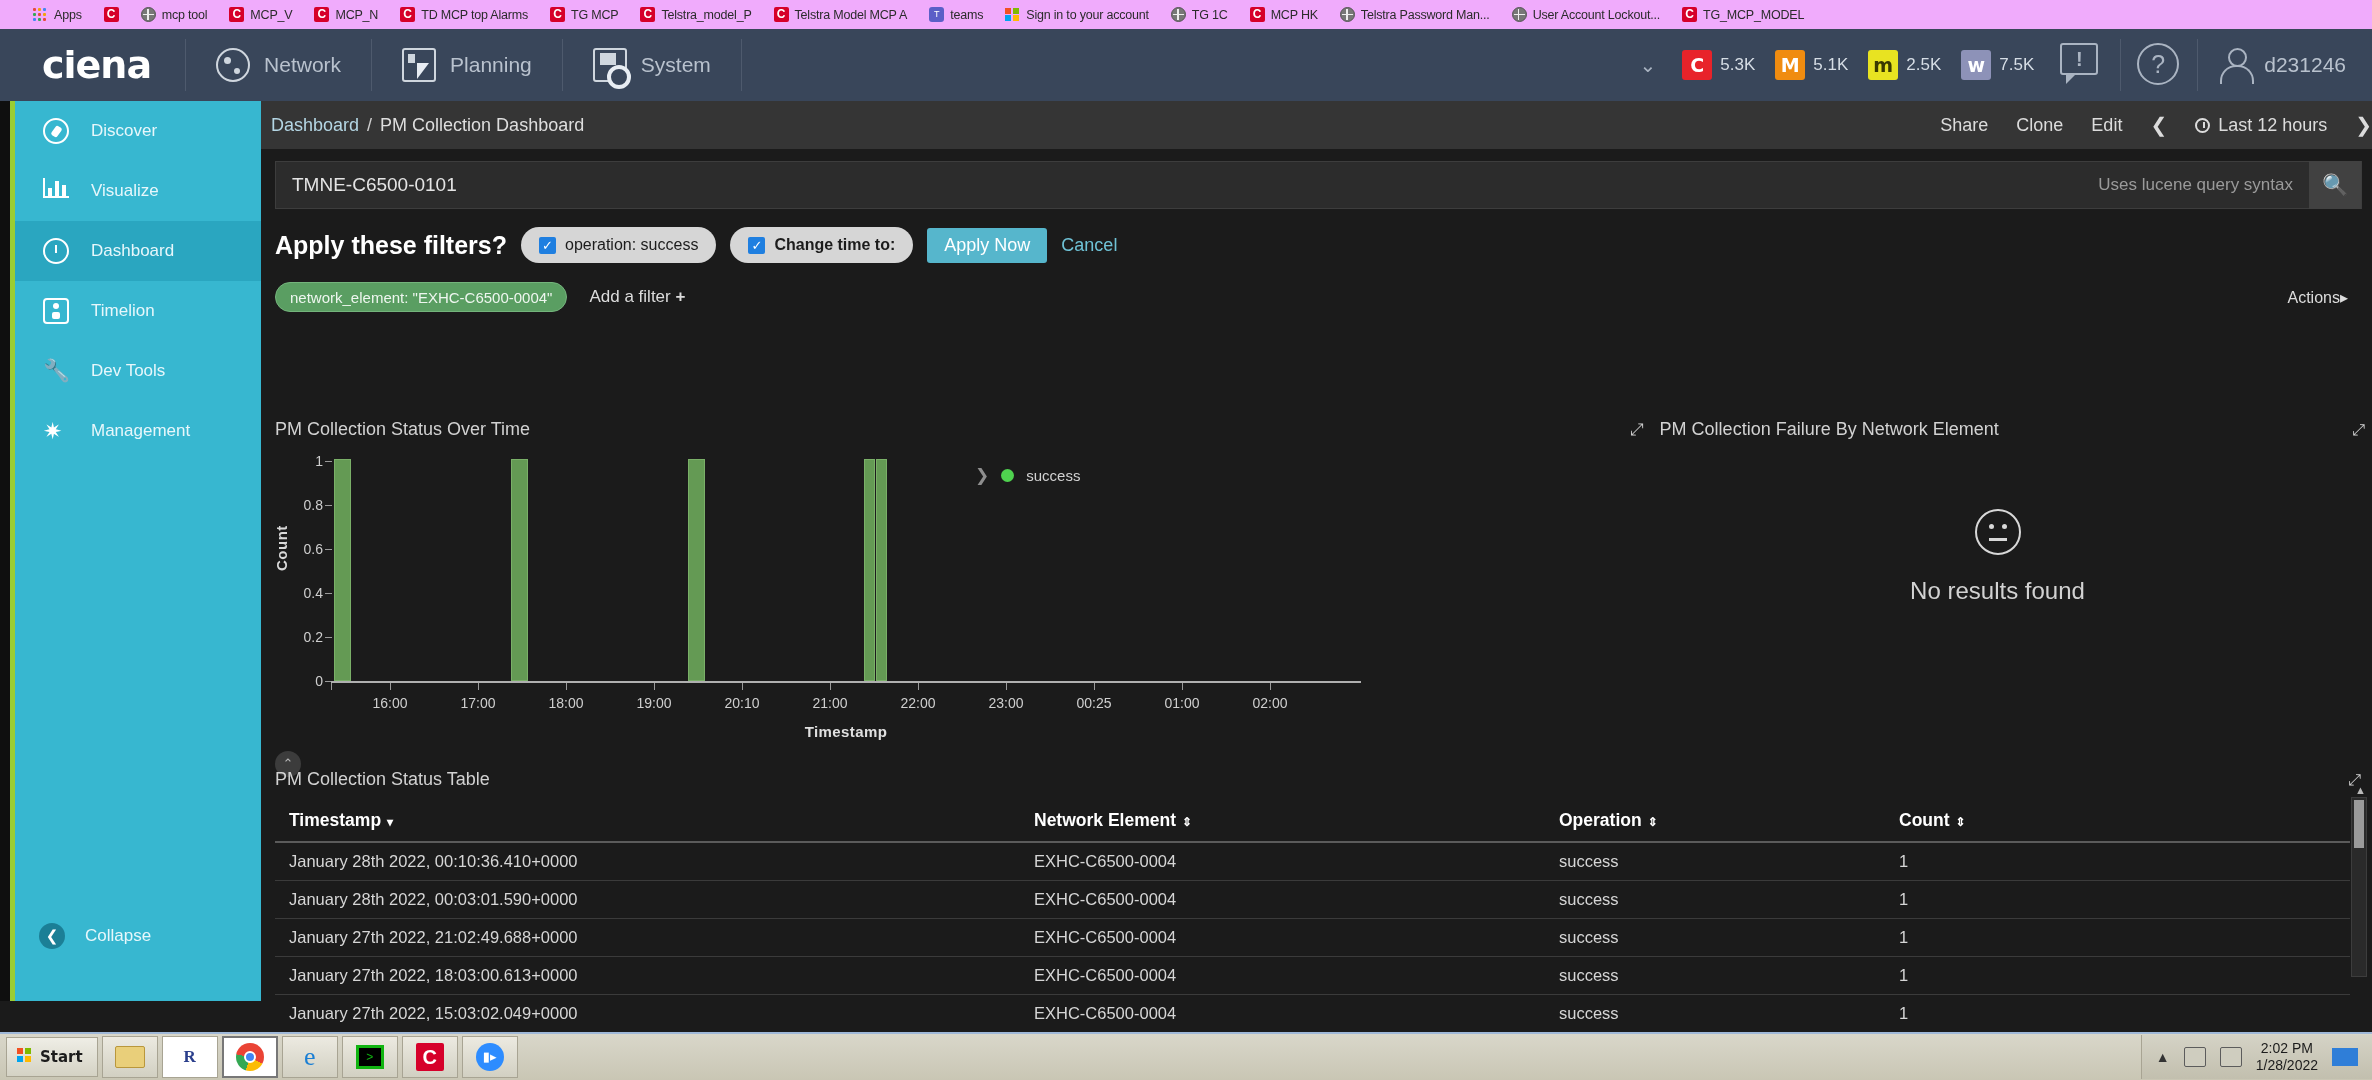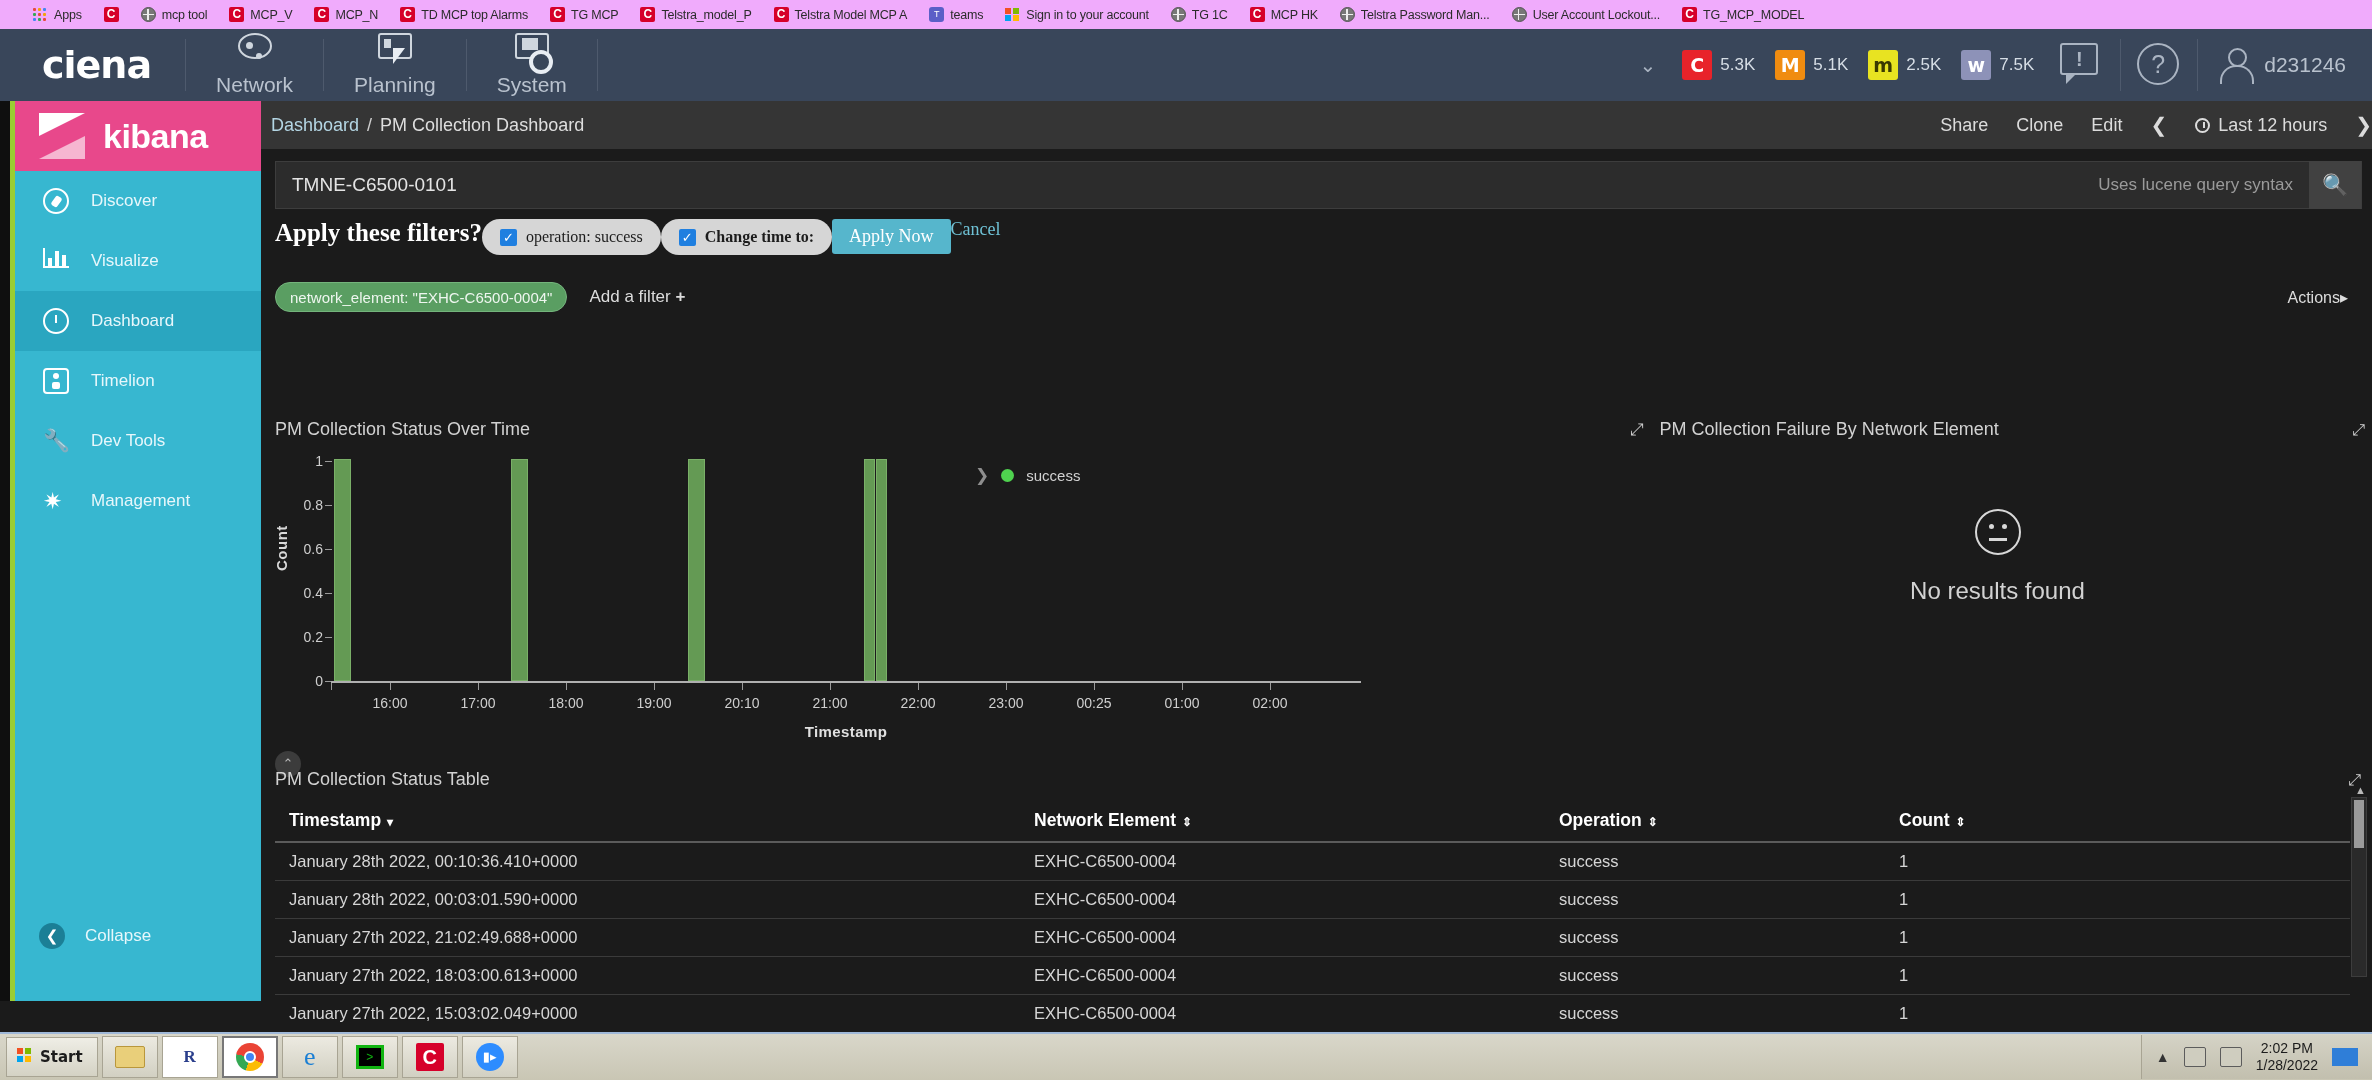--- a/index.html
+++ b/index.html
@@ -34,21 +34,21 @@
   
   .ciena-bar {
     position: absolute; left: 0; top: 29px; width: 2372px; height: 72px;
     background: #39465a; display: flex; align-items: center;
   }
   .leftstripe { position:absolute; left:0; top:29px; width:10px; height:972px; background:#0f0f0f; }
   .leftstripe2 { position:absolute; left:10px; top:29px; width:5px; height:972px; background:#9acd32; }
   .ciena-logo { color:#fff; font-size:38px; font-weight:700; letter-spacing:-1px;
     padding: 0 34px 0 42px; font-family:"DejaVu Sans", sans-serif; }
   .vdiv { width:1px; height:52px; background:#4e5a6d; }
-  .navitem { display:flex; align-items:center; gap:14px; padding: 0 30px; height:64px;flex-direction:column; }
+  .navitem { display:flex; align-items:center; gap:14px; padding: 0 30px; height:64px; }
   .navlabel { color:#b9c2ce; font-size:21px; }
   .nav-ico { width:34px; height:34px; position:relative; }
   .nav-net { border:2.4px solid #cfd6de; border-radius:50%; }
   .nav-net::before{content:"";position:absolute;left:6px;top:7px;width:7px;height:7px;border-radius:50%;background:#cfd6de;}
   .nav-net::after{content:"";position:absolute;left:16px;top:18px;width:6px;height:6px;border-radius:50%;background:#cfd6de;}
   .nav-plan { border:2.4px solid #cfd6de; border-radius:3px; }
   .nav-plan::before{content:"";position:absolute;left:4px;top:4px;width:7px;height:9px;background:#cfd6de;}
   .nav-plan::after{content:"";position:absolute;left:13px;top:13px;border-left:12px solid #e8edf3;border-bottom:16px solid transparent;}
   .nav-sys { border:2.4px solid #cfd6de; border-radius:3px; }
   .nav-sys::before{content:"";position:absolute;left:5px;top:3px;width:16px;height:12px;background:#cfd6de;}
@@ -114,21 +114,21 @@
   .tr-arrow{font-size:20px;color:#dcdcdc;}
   .clockg{display:inline-block;width:15px;height:15px;border:2px solid #dcdcdc;border-radius:50%;position:relative;margin-right:8px;vertical-align:-2px;}
   .clockg::before{content:"";position:absolute;left:5.5px;top:2px;width:2px;height:6px;background:#dcdcdc;}
 
   .querybar{height:48px;margin:12px 10px 0 14px;background:#2c2c2c;border:1px solid #3d3d3d;display:flex;align-items:center;}
   .query-text{color:#e4e4e4;font-size:19px;padding-left:16px;}
   .lucene{margin-left:auto;color:#9a9a9a;font-size:17px;padding-right:16px;}
   .searchbtn{width:52px;height:48px;background:#414141;color:#d8d8d8;font-size:21px;display:flex;
     align-items:center;justify-content:center;}
 
-  .filterbanner{height:52px;margin:10px 10px 0 14px;display:flex;align-items:flex-start;font-family:Liberation Serif, serif;}
+  .filterbanner{height:52px;margin:10px 10px 0 14px;display:flex;align-items:center;gap:14px;}
   .fb-title{color:#fff;font-size:25px;font-weight:700;}
   .pill{background:#d6d6d6;border-radius:22px;height:36px;display:flex;align-items:center;gap:9px;
     padding:0 18px;color:#1c1c1c;font-size:16px;}
   .cbx{width:17px;height:17px;background:#1f7fe0;border-radius:2px;color:#fff;font-size:13px;
     text-align:center;line-height:17px;flex:0 0 17px;}
   .b{font-weight:700;}
   .applynow{background:#56b6cc;color:#fff;font-size:18px;padding:7px 17px;border-radius:3px;}
   .cancel{color:#6fc2d6;font-size:18px;}
 
   .filterrow{height:44px;margin:4px 10px 0 14px;display:flex;align-items:center;gap:22px;}
@@ -334,24 +334,20 @@
         </div>
       <div class="vdiv"></div>
       <div class="user-wrap">
         <span class="user-ico"></span>
         <span class="username">d231246</span>
       </div>
     </div>
   </div>
 
   <div class="kb-side">
-    <div class="kb-logo">
-      <span class="kb-mark"></span>
-      <span class="kb-word">kibana</span>
-    </div>
     <div class="kb-item">
       <span class="kb-i ci ci-dot"></span>
       <span>Discover</span>
     </div>
     <div class="kb-item">
       <span class="kb-i">
         <span class="bars">
             <i style="height:8px"></i>
             <i style="height:15px"></i>
             <i style="height:11px"></i>

